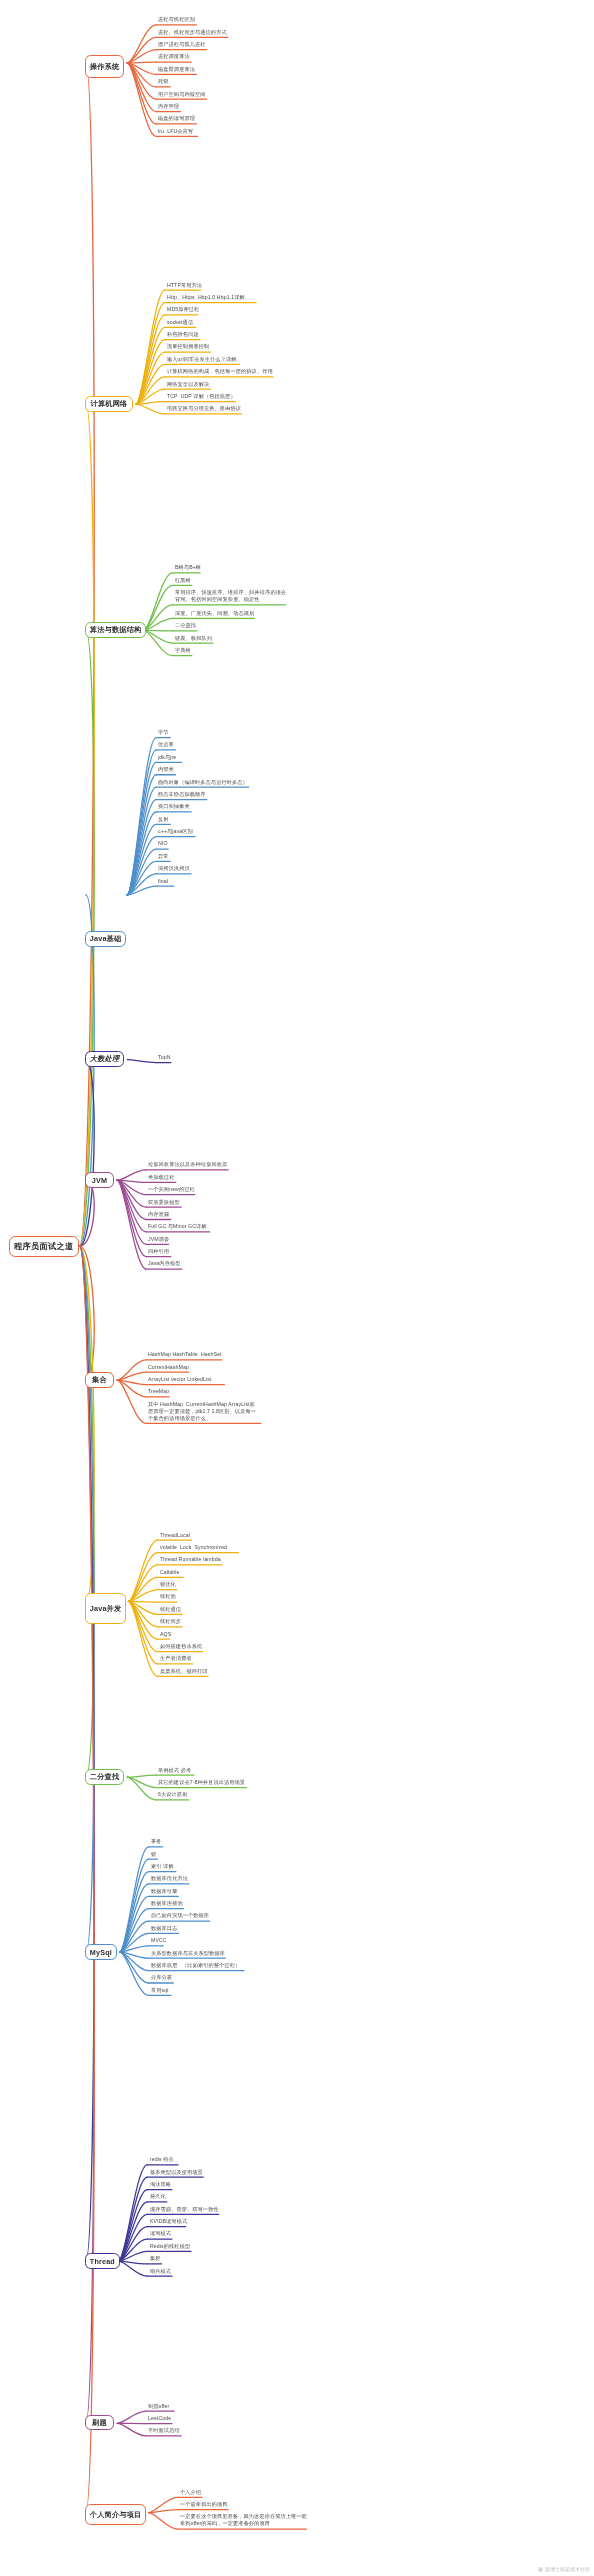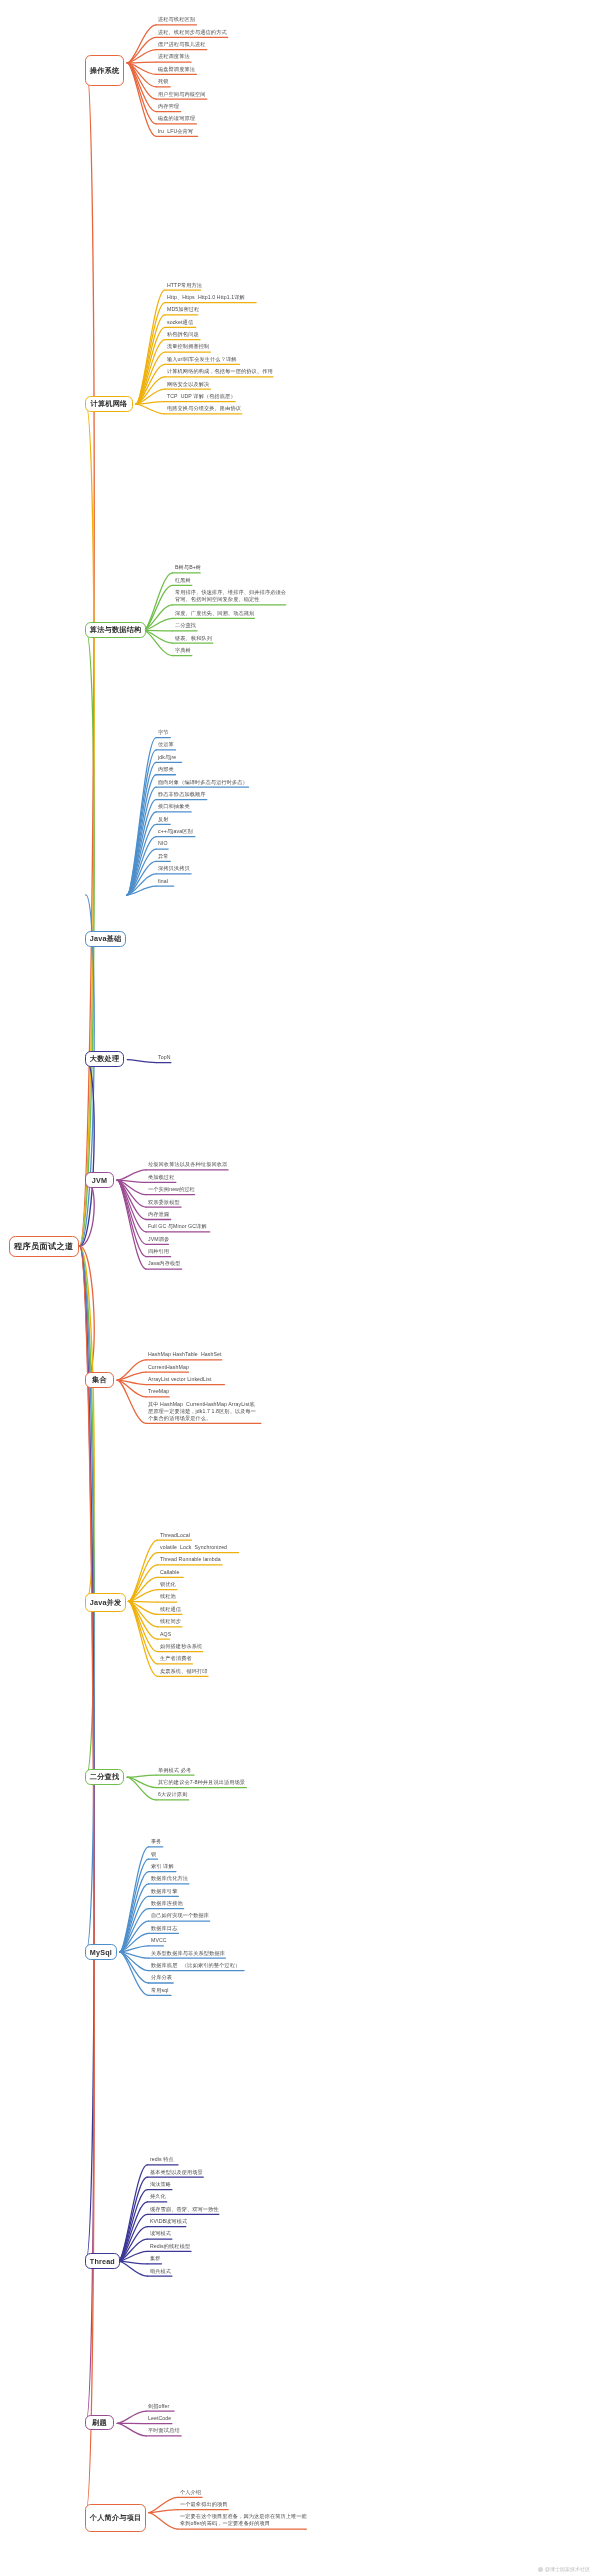--- a/index.html
+++ b/index.html
@@ -280,21 +280,21 @@
       <path d="M 282 3973.7 L 321.2 3973.7" stroke="#E8663C" fill="none" stroke-width="2" stroke-linecap="round"></path>
       <path d="M 236 3998 C 248 3998 264 3973.7 282 3973.7" stroke="#E8663C" fill="none" stroke-width="2" stroke-linecap="round"></path>
       <path d="M 282 3993.3999999999996 L 362.7 3993.3999999999996" stroke="#E8663C" fill="none" stroke-width="2" stroke-linecap="round"></path>
       <path d="M 236 3998 C 248 3998 264 3993.3999999999996 282 3993.3999999999996" stroke="#E8663C" fill="none" stroke-width="2" stroke-linecap="round"></path>
       <path d="M 282 4024.2999999999997 L 487.20000000000005 4024.2999999999997" stroke="#E8663C" fill="none" stroke-width="2" stroke-linecap="round"></path>
       <path d="M 236 3998 C 248 3998 264 4024.2999999999997 282 4024.2999999999997" stroke="#E8663C" fill="none" stroke-width="2" stroke-linecap="round"></path>
     </svg>
 <div class="root-node" style="left: 8.8px; top: 1236px; width: 70px; height: 21.4px; border-color: rgb(232, 102, 60);">
       <span>程序员面试之道</span>
     </div>
-    <div class="branch-node" style="left: 85px; top: 55px; min-width: 39px; height: 31px; border-color: rgb(232, 102, 60);">
+    <div class="branch-node" style="left: 85px; top: 55px; min-width: 39px; height: 23px; border-color: rgb(232, 102, 60);">
       <span>操作系统</span>
     </div>
     <div class="leaf" style="left: 158px; top: 16.3px; max-width: 434px;">进程与线程区别</div>
     <div class="leaf" style="left: 158px; top: 29px; max-width: 434px;">进程、线程同步与通信的方式</div>
     <div class="leaf" style="left: 158px; top: 41px; max-width: 434px;">僵尸进程与孤儿进程</div>
     <div class="leaf" style="left: 158px; top: 53px; max-width: 434px;">进程调度算法</div>
     <div class="leaf" style="left: 158px; top: 66px; max-width: 434px;">磁盘臂调度算法</div>
     <div class="leaf" style="left: 158px; top: 78px; max-width: 434px;">死锁</div>
     <div class="leaf" style="left: 158px; top: 91px; max-width: 434px;">用户空间与内核空间</div>
     <div class="leaf" style="left: 158px; top: 103px; max-width: 434px;">内存管理</div>
@@ -334,21 +334,21 @@
     <div class="leaf" style="left: 158px; top: 766px; max-width: 434px;">内部类</div>
     <div class="leaf" style="left: 158px; top: 779px; max-width: 434px;">面向对象（编译时多态与运行时多态）</div>
     <div class="leaf" style="left: 158px; top: 791px; max-width: 434px;">静态非静态加载顺序</div>
     <div class="leaf" style="left: 158px; top: 803px; max-width: 434px;">接口和抽象类</div>
     <div class="leaf" style="left: 158px; top: 816px; max-width: 434px;">反射</div>
     <div class="leaf" style="left: 158px; top: 828px; max-width: 434px;">c++与java区别</div>
     <div class="leaf" style="left: 158px; top: 840px; max-width: 434px;">NIO</div>
     <div class="leaf" style="left: 158px; top: 853px; max-width: 434px;">异常</div>
     <div class="leaf" style="left: 158px; top: 865px; max-width: 434px;">深拷贝浅拷贝</div>
     <div class="leaf" style="left: 158px; top: 878px; max-width: 434px;">final</div>
-    <div class="branch-node" style="left: 85px; top: 1051px; min-width: 39px; height: 16.3px; border-color: rgb(59, 55, 149);">
+    <div class="branch-node" style="left: 85px; top: 1051px; min-width: 39px; height: 16.3px; border-color: rgb(59, 55, 149); font-style: italic;">
       <span>大数处理</span>
     </div>
     <div class="leaf" style="left: 158px; top: 1054px; max-width: 434px;">TopN</div>
     <div class="branch-node" style="left: 85px; top: 1172px; min-width: 29px; height: 16.3px; border-color: rgb(155, 75, 146);">
       <span>JVM</span>
     </div>
     <div class="leaf" style="left: 148px; top: 1161px; max-width: 444px;">垃圾回收算法以及各种垃圾回收器</div>
     <div class="leaf" style="left: 148px; top: 1174px; max-width: 444px;">类加载过程</div>
     <div class="leaf" style="left: 148px; top: 1186px; max-width: 444px;">一个实例new的过程</div>
     <div class="leaf" style="left: 148px; top: 1199px; max-width: 444px;">双亲委派模型</div>
@@ -360,21 +360,21 @@
     <div class="branch-node" style="left: 85px; top: 1372px; min-width: 29px; height: 16.3px; border-color: rgb(232, 102, 60);">
       <span>集合</span>
     </div>
     <div class="leaf" style="left: 148px; top: 1351px; max-width: 444px;">HashMap HashTable  HashSet</div>
     <div class="leaf" style="left: 148px; top: 1364px; max-width: 444px;">CurrentHashMap</div>
     <div class="leaf" style="left: 148px; top: 1376px; max-width: 444px;">ArrayList vector LinkedList</div>
     <div class="leaf" style="left: 148px; top: 1388px; max-width: 444px;">TreeMap</div>
     <div class="leaf" style="left: 148px; top: 1401px; max-width: 444px;">其中 HashMap  CurrentHashMap ArrayList底
 层原理一定要清楚，jdk1.7 1.8区别。以及每一
 个集合的适用场景是什么。</div>
-    <div class="branch-node" style="left: 85px; top: 1593px; min-width: 40px; height: 19px; border-color: rgb(238, 177, 12);">
+    <div class="branch-node" style="left: 85px; top: 1593px; min-width: 40px; height: 31px; border-color: rgb(238, 177, 12);">
       <span>Java并发</span>
     </div>
     <div class="leaf" style="left: 160px; top: 1532px; max-width: 432px;">ThreadLocal</div>
     <div class="leaf" style="left: 160px; top: 1544px; max-width: 432px;">volatile  Lock  Synchronized</div>
     <div class="leaf" style="left: 160px; top: 1556px; max-width: 432px;">Thread Runnable lambda</div>
     <div class="leaf" style="left: 160px; top: 1569px; max-width: 432px;">Callable</div>
     <div class="leaf" style="left: 160px; top: 1581px; max-width: 432px;">锁优化</div>
     <div class="leaf" style="left: 160px; top: 1593px; max-width: 432px;">线程池</div>
     <div class="leaf" style="left: 160px; top: 1606px; max-width: 432px;">线程通信</div>
     <div class="leaf" style="left: 160px; top: 1618px; max-width: 432px;">线程同步</div>
@@ -416,21 +416,21 @@
     <div class="leaf" style="left: 150px; top: 2230px; max-width: 442px;">读写模式</div>
     <div class="leaf" style="left: 150px; top: 2243px; max-width: 442px;">Redis的线程模型</div>
     <div class="leaf" style="left: 150px; top: 2255px; max-width: 442px;">集群</div>
     <div class="leaf" style="left: 150px; top: 2268px; max-width: 442px;">哨兵模式</div>
     <div class="branch-node" style="left: 85px; top: 2415px; min-width: 29px; height: 15px; border-color: rgb(155, 75, 146);">
       <span>刷题</span>
     </div>
     <div class="leaf" style="left: 148px; top: 2403px; max-width: 444px;">剑指offer</div>
     <div class="leaf" style="left: 148px; top: 2415px; max-width: 444px;">LeetCode</div>
     <div class="leaf" style="left: 148px; top: 2427px; max-width: 444px;">平时面试总结</div>
-    <div class="branch-node" style="left: 85px; top: 2504px; min-width: 60px; height: 28px; border-color: rgb(232, 102, 60);">
+    <div class="branch-node" style="left: 85px; top: 2504px; min-width: 60px; height: 21px; border-color: rgb(232, 102, 60);">
       <span>个人简介与项目</span>
     </div>
     <div class="leaf" style="left: 180px; top: 2489px; max-width: 412px;">个人介绍</div>
     <div class="leaf" style="left: 180px; top: 2501px; max-width: 412px;">一个最拿得出的项目</div>
     <div class="leaf" style="left: 180px; top: 2513px; max-width: 412px;">一定要在这个项目里准备，因为这是你在简历上唯一能
 拿到offer的筹码，一定要准备好的项目</div>
   </div>
 
 <div class="watermark">
   <span class="wm-dot"></span>

